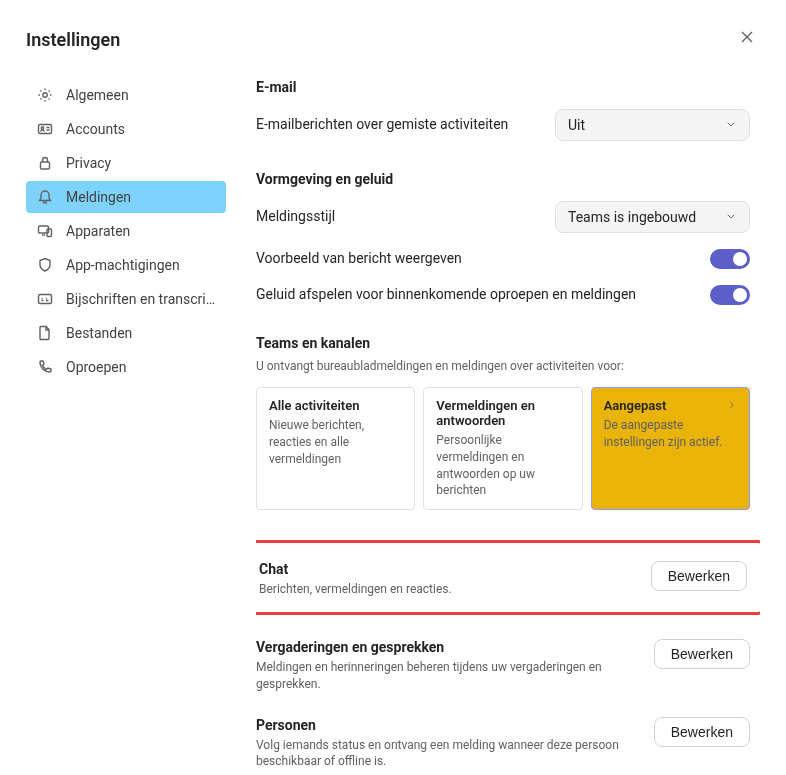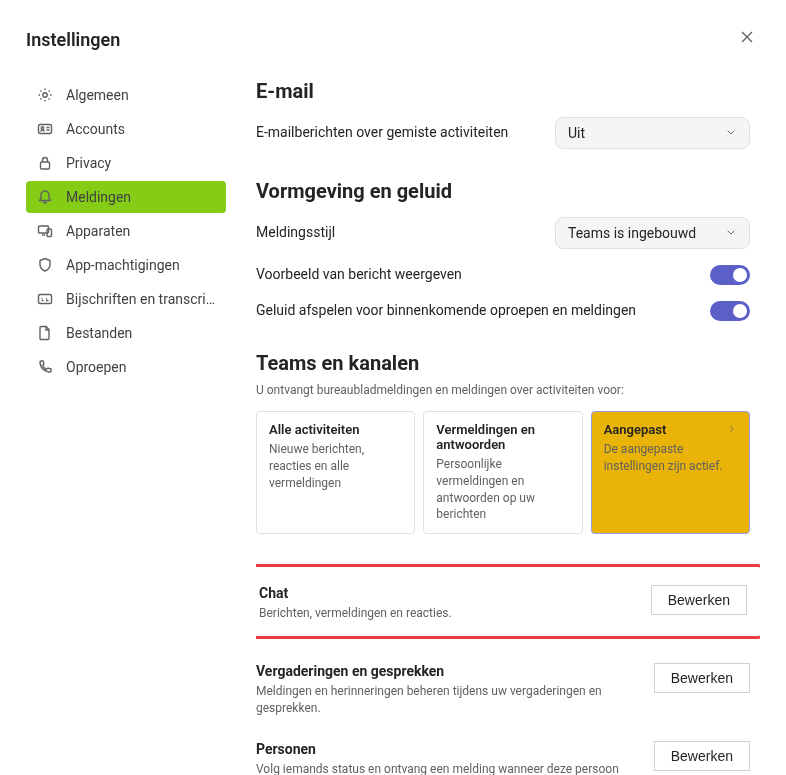--- a/index.html
+++ b/index.html
@@ -21,26 +21,26 @@
     .sidebar-item {
       display: flex;
       align-items: center;
       gap: 12px;
       padding: 7px 10px;
       border-radius: 4px;
       cursor: pointer;
       color: #424242;
       font-size: 14px;
     }
-    .sidebar-item.active { background: #84cc16; font-weight: 400; }
+    .sidebar-item.active { background: #7dd3fc; font-weight: 400; }
     .sidebar-icon { width: 18px; height: 18px; display: flex; align-items: center; justify-content: center; flex-shrink: 0; }
     .sidebar-label { white-space: nowrap; overflow: hidden; text-overflow: ellipsis; }
     .main { flex: 1; overflow-y: auto; padding-right: 10px; }
     .section { margin-bottom: 30px; }
-    .section-title { font-weight: 700; font-size: 20px; margin-bottom: 14px; color: #242424; }
+    .section-title { font-weight: 700; font-size: 14px; margin-bottom: 14px; color: #242424; }
     .section-desc { font-size: 12px; color: #616161; margin-bottom: 14px; margin-top: -6px; }
     .setting-row { display: flex; justify-content: space-between; align-items: center; margin-bottom: 16px; gap: 17px; }
     .setting-label { font-size: 14px; color: #242424; flex: 1; line-height: 1.4; }
     .dropdown {
       width: 195px;
       padding: 7px 12px;
       border: 1px solid #e0e0e0;
       border-radius: 8px;
       background: #f5f5f5;
       display: flex;
@@ -86,21 +86,21 @@
     .card-title { font-weight: 600; font-size: 13px; color: #242424; }
     .card-desc { font-size: 12px; color: #616161; line-height: 1.4; }
     .card-chevron { color: #616161; font-size: 12px; }
     .edit-section { display: flex; justify-content: space-between; align-items: flex-start; gap: 20px; padding-top: 4px; }
     .edit-section .text-block { flex: 1; }
     .edit-section .section-title-inline { font-weight: 700; font-size: 14px; margin-bottom: 4px; }
     .edit-section .desc { font-size: 12px; color: #616161; line-height: 1.4; }
     .edit-btn {
       border: 1px solid #d1d1d1;
       background: #fff;
-      border-radius: 0;
+      border-radius: 8px;
       padding: 6px 16px;
       font-size: 14px;
       cursor: pointer;
       color: #242424;
       flex-shrink: 0;
     }
     .highlight-box {
       border: 3px solid #e8403e;
       border-radius: 6px;
       padding: 14px 14px 14px 14px;

